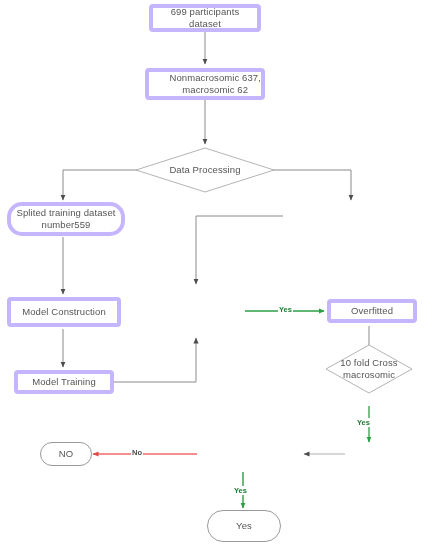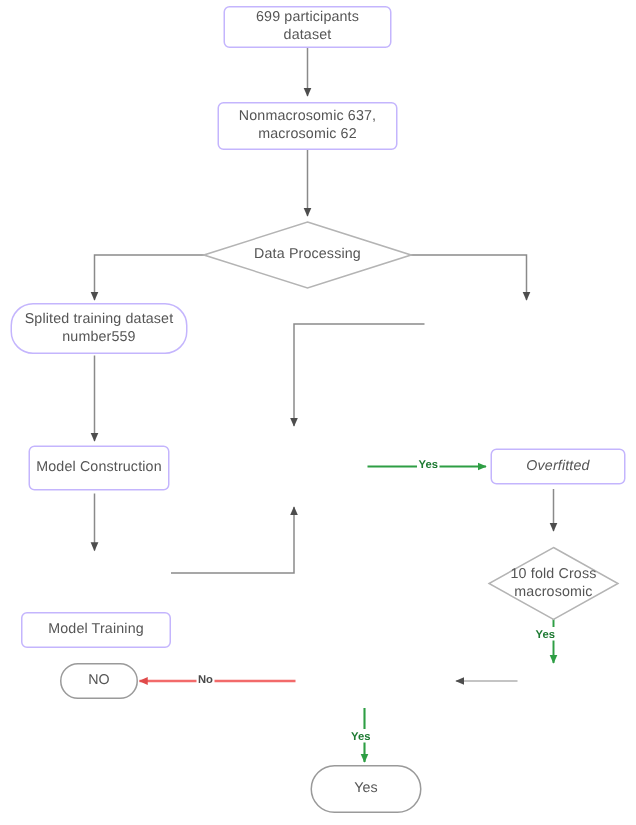--- a/index.html
+++ b/index.html
@@ -32,21 +32,21 @@
     justify-content: center;
     text-align: center;
     color: #555555;
     font-size: 9.5px;
     line-height: 12px;
     letter-spacing: 0.1px;
     z-index: 3;
   }
   .node.box {
     background: #ffffff;
-    border: 1px solid #c4b5fd;
+    border: 4px solid #c4b5fd;
     border-radius: 4px;
   }
   .node.terminal {
     background: #ffffff;
     border: 1px solid #9a9a9a;
     border-radius: 999px;
   }
   .node.diamond {
     background: transparent;
     border: none;
@@ -124,21 +124,21 @@
     <path d="M243,472 L243,508" fill="none" stroke="#2e9e44" stroke-width="1.4" marker-end="url(#arrowGreen)"></path>
   </svg>
 
   <div class="node box" style="left:149px; top:4px; width:112px; height:28px;">
     <div>
       <span>699 participants</span><br>
       <span>dataset</span>
     </div>
   </div>
 
-  <div class="node box" style="left:145px; top:68px; width:120px; height:32px;">
+  <div class="node box" style="left:145px; top:68px; width:120px; height:32px;justify-content:flex-end;">
     <div>
       <span>Nonmacrosomic 637,</span><br>
       <span>macrosomic 62</span>
     </div>
   </div>
 
   <div class="node diamond" style="left:135px; top:147px; width:140px; height:46px;">
     <svg viewBox="0 0 140 46" preserveAspectRatio="none">
       <polygon points="70,1 139,23 70,45 1,23" fill="#ffffff" stroke="#b4b4b4" stroke-width="1"></polygon>
     </svg>
@@ -146,34 +146,34 @@
   </div>
 
   <div class="node box" style="left:7px; top:202px; width:118px; height:34px;border-radius:15px;">
     <div>
       <span>Splited training dataset</span><br>
       <span>number559</span>
     </div>
   </div>
 
 
-  <div class="node box" style="left:19px; top:297px; width:94px; height:30px;">
+  <div class="node box" style="left:7px; top:297px; width:114px; height:30px;">
     <span>Model Construction</span>
   </div>
 
 
-  <div class="node box" style="left:327px; top:299px; width:90px; height:24px;font-style:italic;">
+  <div class="node box" style="left:327px; top:299px; width:90px; height:24px;">
     <span>Overfitted</span>
   </div>
 
-  <div class="node box" style="left:14px; top:370px; width:100px; height:24px;margin-top:38px;">
+  <div class="node box" style="left:14px; top:370px; width:100px; height:24px;">
     <span>Model Training</span>
   </div>
 
-  <div class="node diamond" style="left:325px; top:364px; width:88px; height:50px;">
+  <div class="node diamond" style="left:325px; top:344px; width:88px; height:50px;">
     <svg viewBox="0 0 88 50" preserveAspectRatio="none">
       <polygon points="44,1 87,25 44,49 1,25" fill="#ffffff" stroke="#b4b4b4" stroke-width="1"></polygon>
     </svg>
     <span class="dlabel">
       <span>10 fold Cross</span><br>
       <span>macrosomic</span>
     </span>
   </div>
 
 

